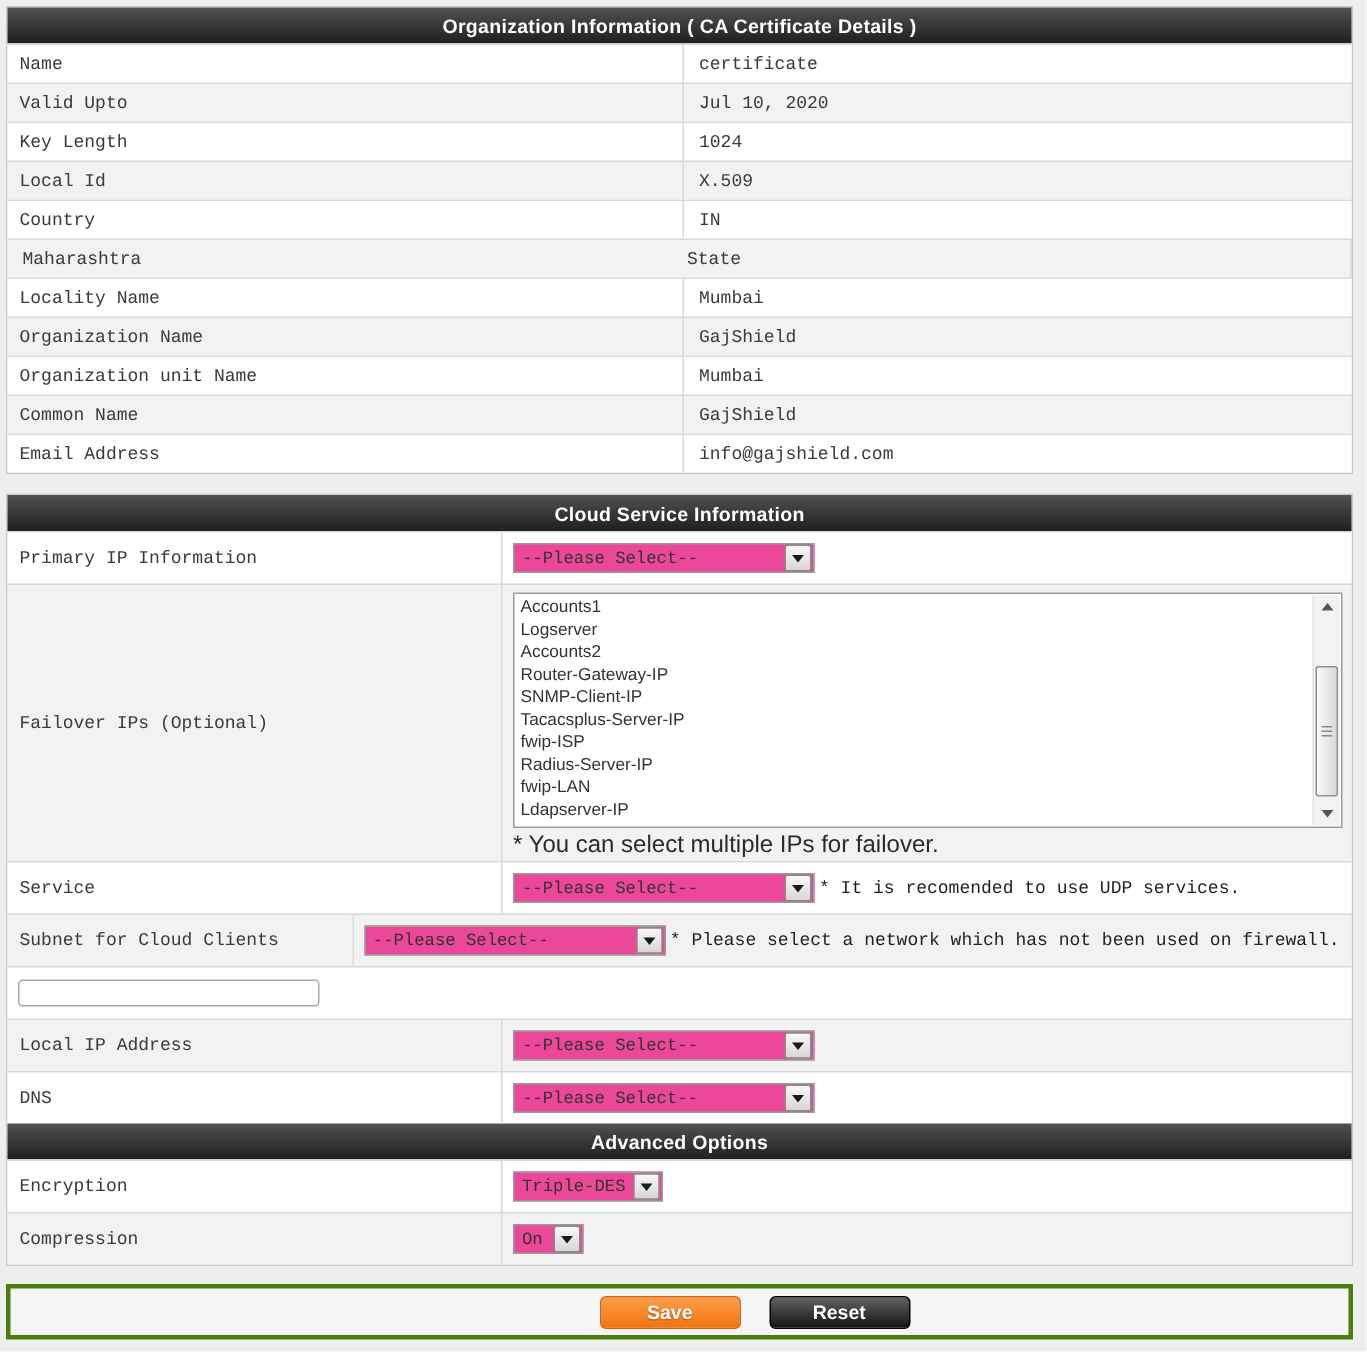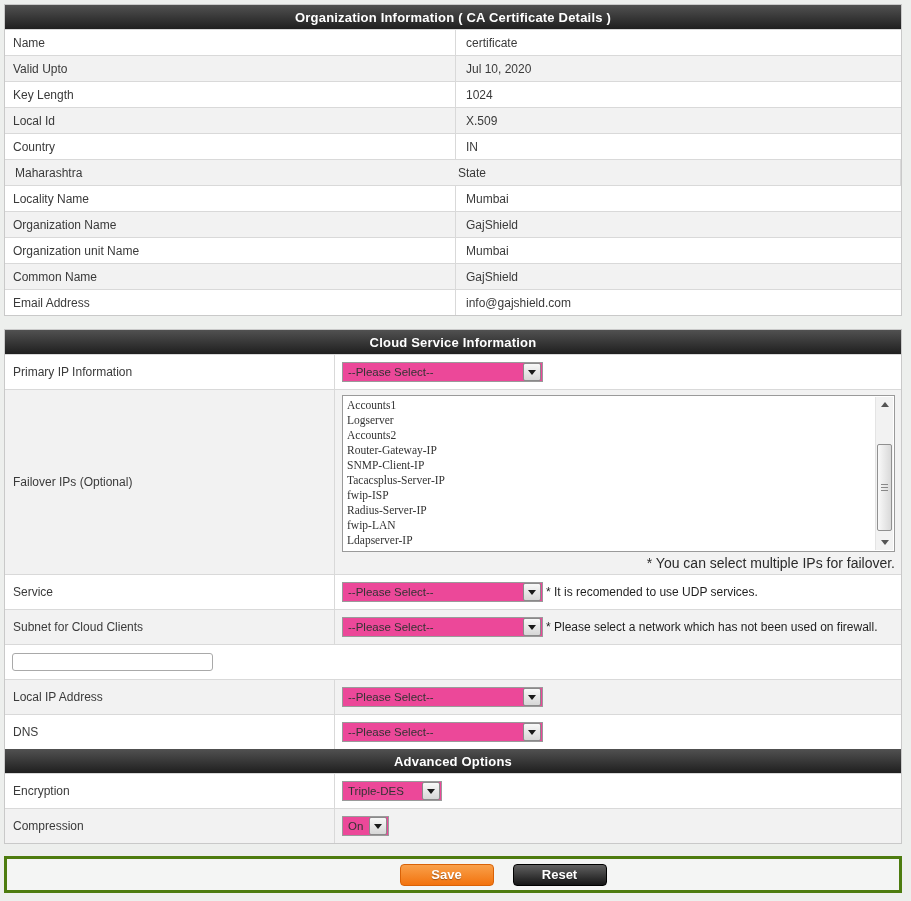--- a/index.html
+++ b/index.html
@@ -22,21 +22,21 @@
     display:flex;align-items:center;justify-content:center;
     letter-spacing:.2px;
   }
   .row{
     display:flex;align-items:stretch;box-sizing:border-box;
     border-top:1px solid #d9d9d9;background:#fff;
   }
   .row.alt{background:#f2f2f2;}
   .t1 .row{height:26px;}
   .row35{height:35px;}
-  .cell{display:flex;align-items:center;box-sizing:border-box;padding:0 8px;}
+  .cell{display:flex;align-items:center;box-sizing:border-box;padding:0 8px;font-family:Liberation Mono, monospace;}
   .lbl1{width:451px;border-right:1px solid #d9d9d9;}
   .val1{flex:1;padding-left:10px;}
   .lbl2{width:330px;border-right:1px solid #d9d9d9;}
   .val2{flex:1;padding-left:7px;}
   
   .combo{
     display:inline-flex;align-items:center;justify-content:space-between;
     height:20px;box-sizing:border-box;
     border:1px solid #9a9a9a;background:#ec4899;
     font-size:11.5px;color:#333;padding-left:5px;cursor:default;
@@ -53,38 +53,38 @@
   .w100{width:100px;}
   .w48{width:47px;}
   
   .failover-row{height:185px;}
   .failover-val{flex:1;display:flex;flex-direction:column;align-items:stretch;padding:5px 6px 0 7px;box-sizing:border-box;}
   .listbox{
     position:relative;height:157px;box-sizing:border-box;
     border:1px solid #9a9a9a;background:#fff;overflow:hidden;
     font-size:11.5px;color:#333;
   }
-  .list-items{padding:2px 24px 0 4px;font-family:Liberation Serif, serif;}
+  .list-items{padding:2px 24px 0 4px;}
   .list-item{height:15px;line-height:15px;white-space:nowrap;cursor:default;}
   .vscroll{
     position:absolute;top:1px;right:1px;bottom:1px;width:17px;
     background:#f2f2f2;border-left:1px solid #e4e4e4;
   }
   .sb-btn{height:15px;display:flex;align-items:center;justify-content:center;}
   .sb-btn.down{position:absolute;bottom:0;left:0;right:0;}
   .tri-up-sm{width:0;height:0;border-left:4px solid transparent;border-right:4px solid transparent;border-bottom:5px solid #555;}
   .tri-dn-sm{width:0;height:0;border-left:4px solid transparent;border-right:4px solid transparent;border-top:5px solid #555;}
   .sb-thumb{
     position:absolute;left:1px;right:1px;top:47px;height:85px;
     border:1px solid #909090;border-radius:2px;
     background:linear-gradient(to right,#f9f9f9,#d9d9d9);
     display:flex;align-items:center;justify-content:center;
   }
   .grip{width:7px;height:1px;background:#888;box-shadow:0 -3px 0 #888,0 3px 0 #888;}
-  .cell-note{margin-top:3px;font-size:14px;color:#2b2b2b;text-align:right;}
+  .cell-note{margin-top:3px;font-size:16px;color:#2b2b2b;}
   .inline-note{margin-left:3px;font-size:12px;color:#1f1f1f;white-space:nowrap;}
   .text-input{
     width:201px;height:18px;box-sizing:border-box;
     border:1px solid #a9a9a9;border-radius:3px;padding:0 4px;
     font-family:inherit;font-size:11.5px;color:#333;outline:none;background:#fff;
   }
   
   .footer{
     margin-top:12px;width:898px;height:37px;box-sizing:border-box;
     background:#f4f5f4;border:3px solid #4d7c0f;

